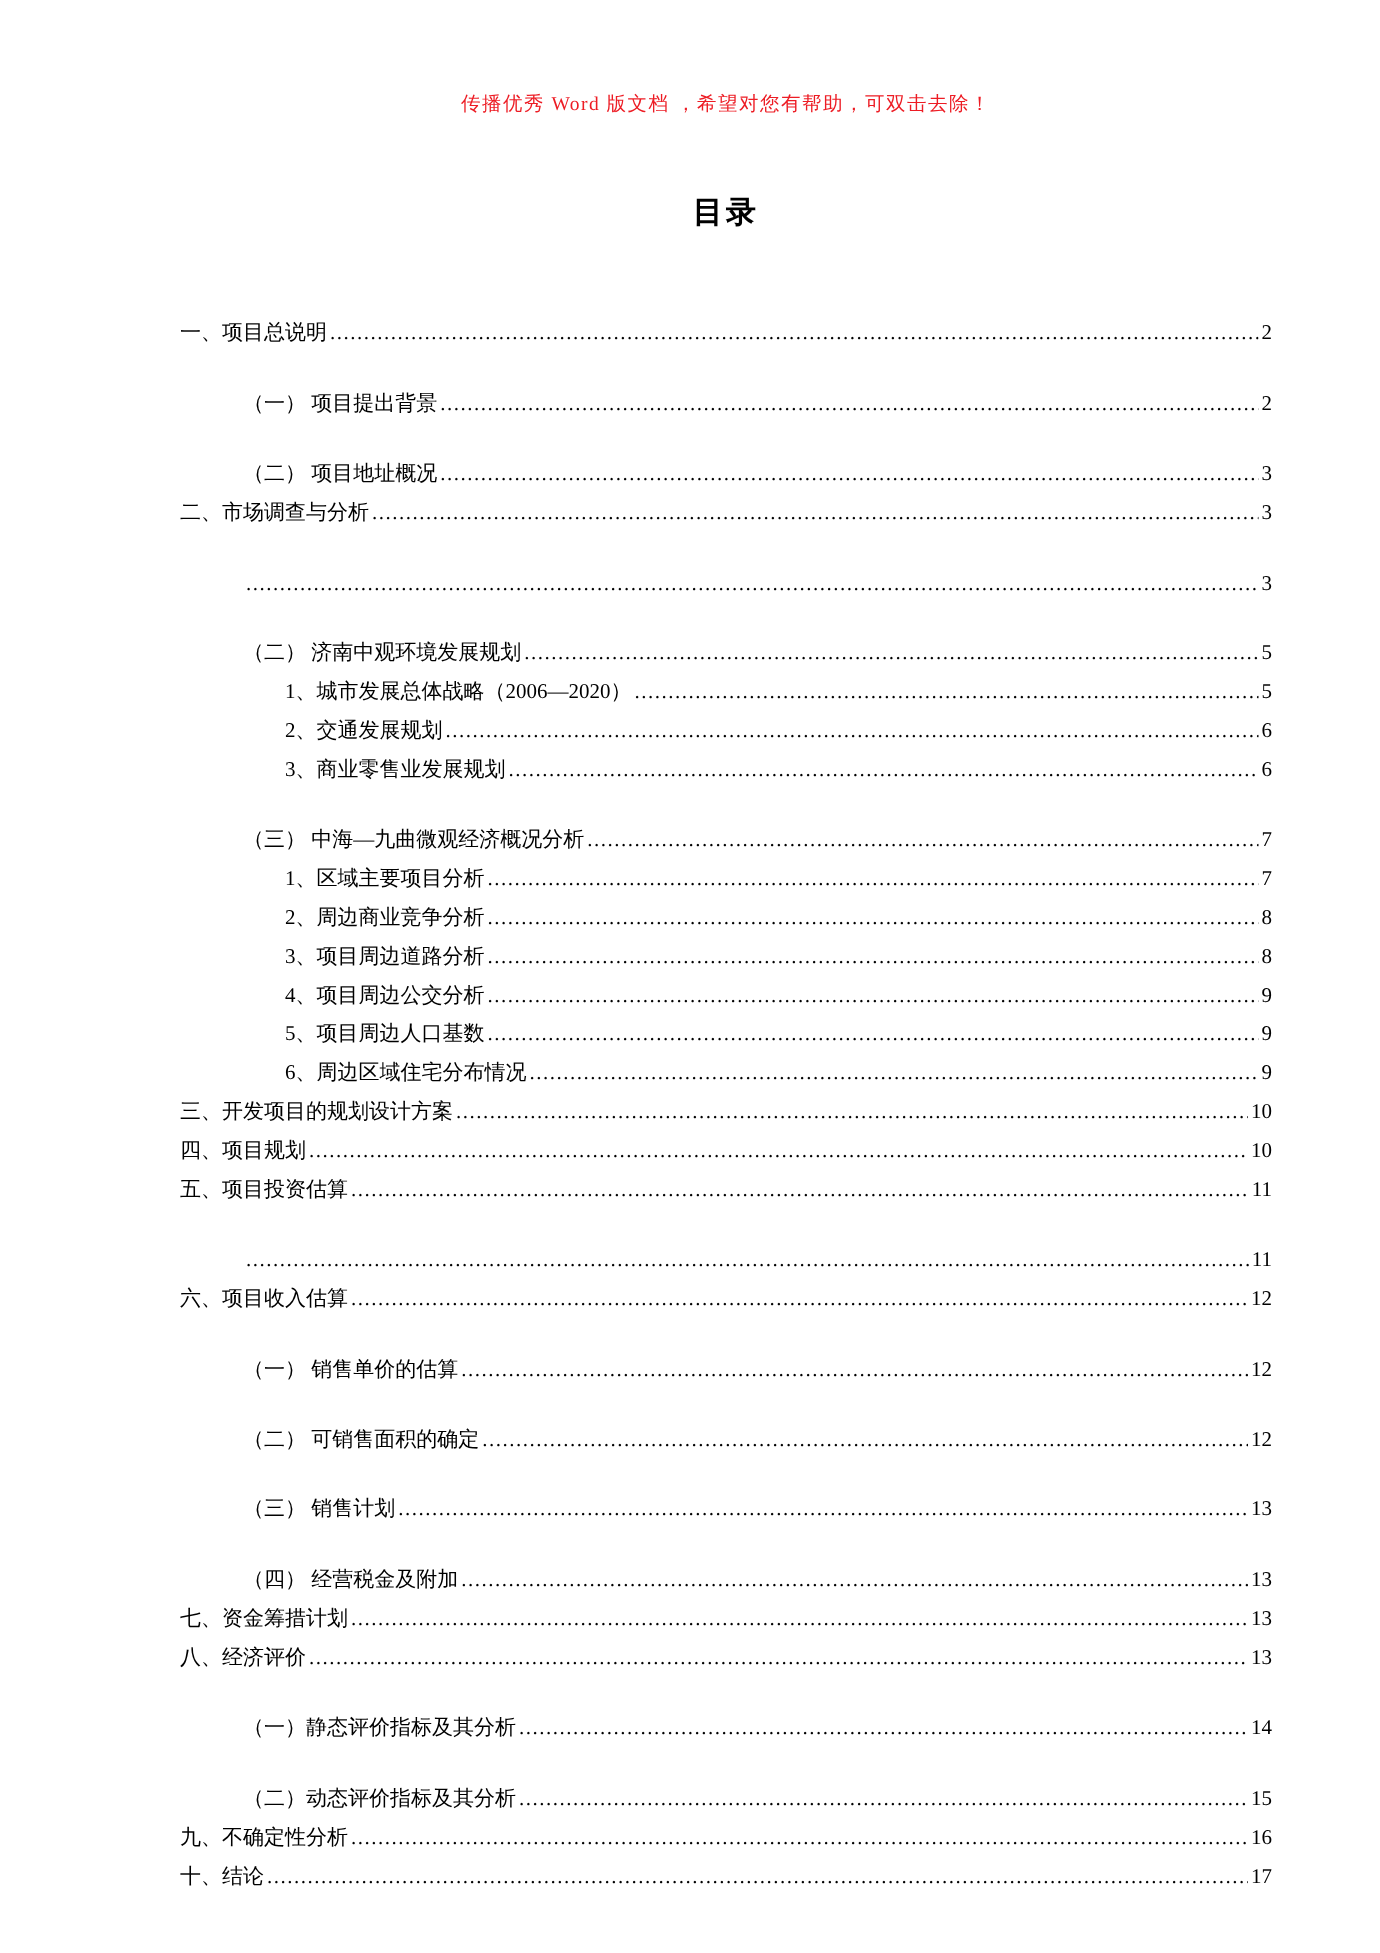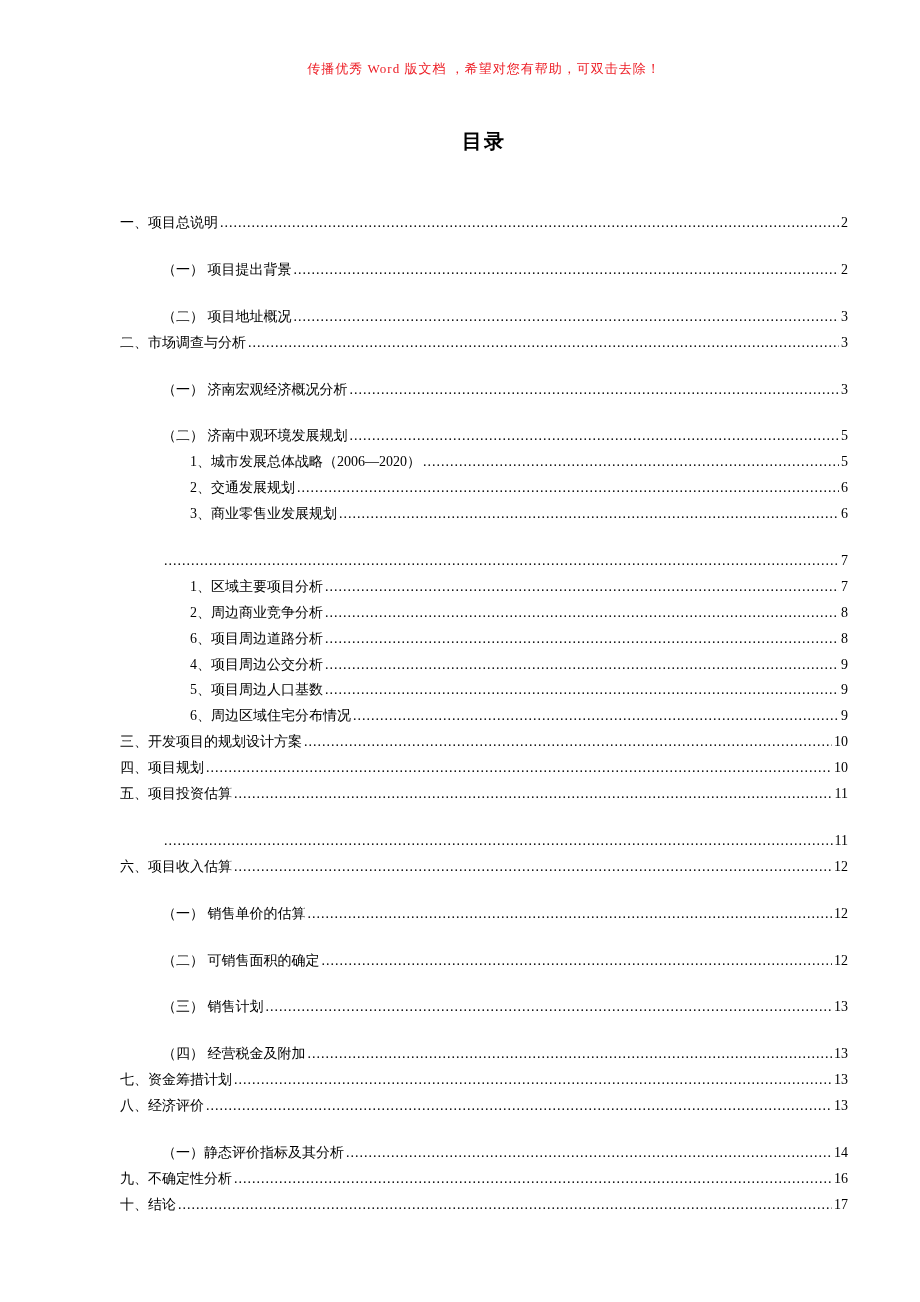--- a/index.html
+++ b/index.html
@@ -82,21 +82,20 @@
         <span class="toc-label">（二） 项目地址概况</span>
         <span class="toc-dots"></span>
         <span class="toc-page">3</span>
       </div>
       <div class="toc-row l0">
         <span class="toc-label">二、市场调查与分析</span>
         <span class="toc-dots"></span>
         <span class="toc-page">3</span>
       </div>
       <div class="toc-row l1">
-        <span class="toc-label">（一） 济南宏观经济概况分析</span>
         <span class="toc-dots"></span>
         <span class="toc-page">3</span>
       </div>
       <div class="toc-row l1">
         <span class="toc-label">（二） 济南中观环境发展规划</span>
         <span class="toc-dots"></span>
         <span class="toc-page">5</span>
       </div>
       <div class="toc-row l2">
         <span class="toc-label">1、城市发展总体战略（2006—2020）</span>
@@ -107,35 +106,36 @@
         <span class="toc-label">2、交通发展规划</span>
         <span class="toc-dots"></span>
         <span class="toc-page">6</span>
       </div>
       <div class="toc-row l2">
         <span class="toc-label">3、商业零售业发展规划</span>
         <span class="toc-dots"></span>
         <span class="toc-page">6</span>
       </div>
       <div class="toc-row l1">
+        <span class="toc-label">（三） 中海—九曲微观经济概况分析</span>
         <span class="toc-dots"></span>
         <span class="toc-page">7</span>
       </div>
       <div class="toc-row l2">
         <span class="toc-label">1、区域主要项目分析</span>
         <span class="toc-dots"></span>
         <span class="toc-page">7</span>
       </div>
       <div class="toc-row l2">
         <span class="toc-label">2、周边商业竞争分析</span>
         <span class="toc-dots"></span>
         <span class="toc-page">8</span>
       </div>
       <div class="toc-row l2">
-        <span class="toc-label">6、项目周边道路分析</span>
+        <span class="toc-label">3、项目周边道路分析</span>
         <span class="toc-dots"></span>
         <span class="toc-page">8</span>
       </div>
       <div class="toc-row l2">
         <span class="toc-label">4、项目周边公交分析</span>
         <span class="toc-dots"></span>
         <span class="toc-page">9</span>
       </div>
       <div class="toc-row l2">
         <span class="toc-label">5、项目周边人口基数</span>
@@ -198,20 +198,25 @@
       </div>
       <div class="toc-row l0">
         <span class="toc-label">八、经济评价</span>
         <span class="toc-dots"></span>
         <span class="toc-page">13</span>
       </div>
       <div class="toc-row l1">
         <span class="toc-label">（一）静态评价指标及其分析</span>
         <span class="toc-dots"></span>
         <span class="toc-page">14</span>
+      </div>
+      <div class="toc-row l1">
+        <span class="toc-label">（二）动态评价指标及其分析</span>
+        <span class="toc-dots"></span>
+        <span class="toc-page">15</span>
       </div>
       <div class="toc-row l0">
         <span class="toc-label">九、不确定性分析</span>
         <span class="toc-dots"></span>
         <span class="toc-page">16</span>
       </div>
       <div class="toc-row l0">
         <span class="toc-label">十、结论</span>
         <span class="toc-dots"></span>
         <span class="toc-page">17</span>

